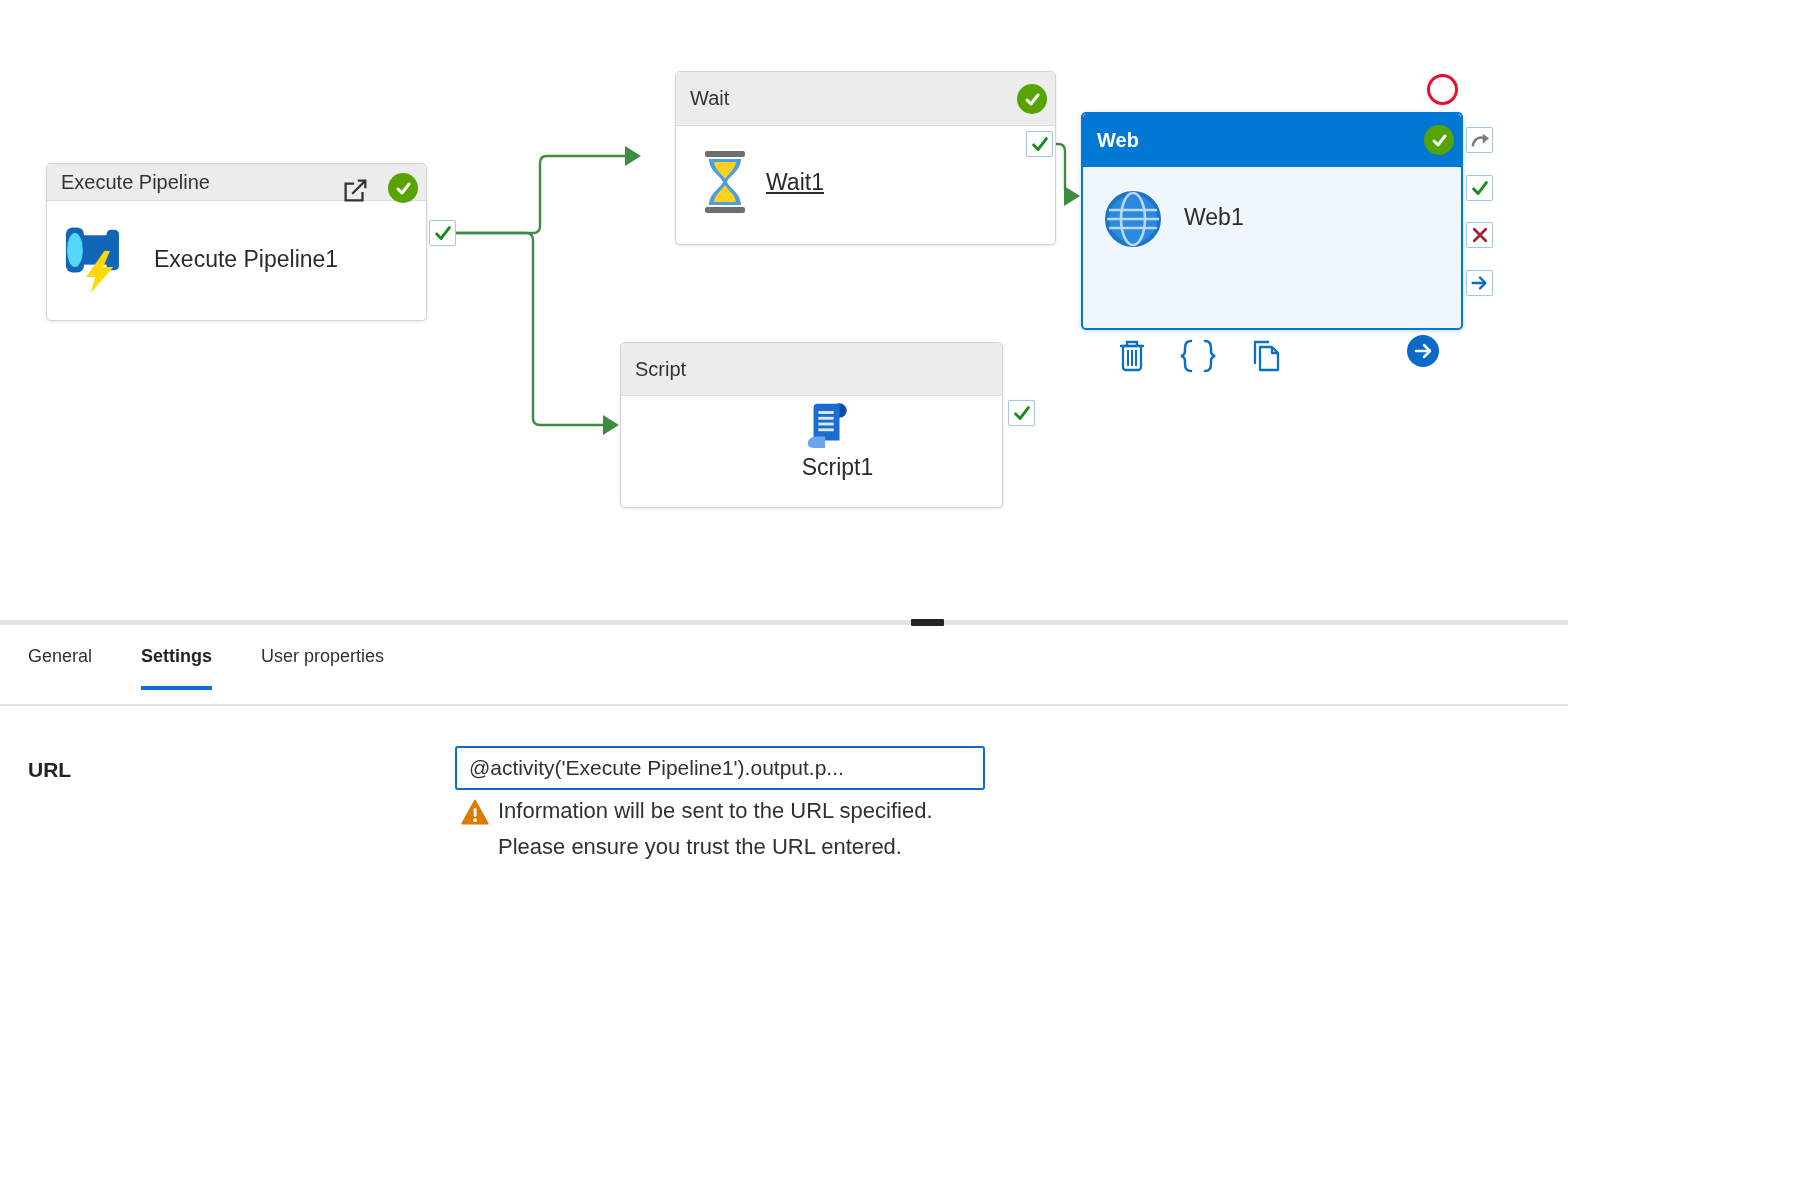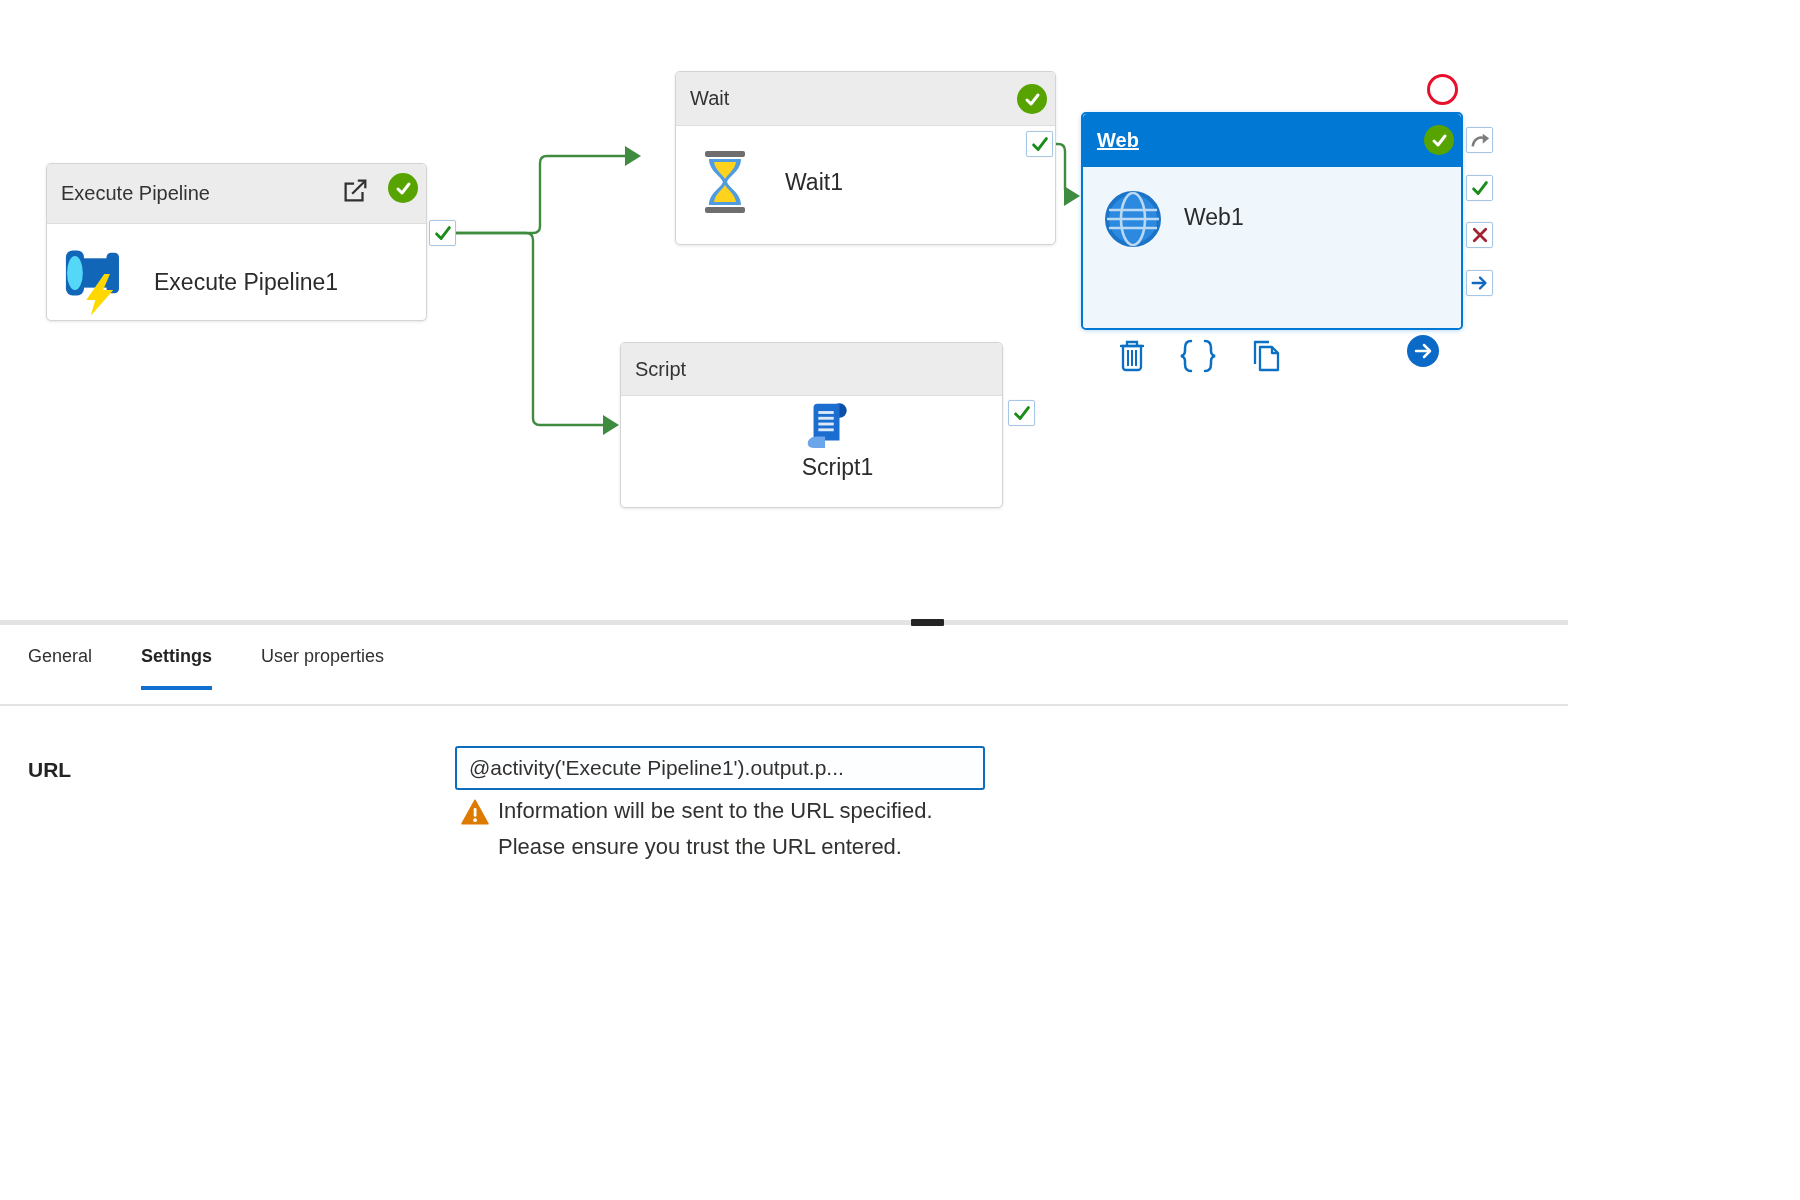--- a/index.html
+++ b/index.html
@@ -16,21 +16,21 @@
   }
   .node-header {
     position:relative; background:#ececec; border-bottom:1px solid #dddddd;
     border-radius:4px 4px 0 0; display:flex; align-items:center;
     padding:0 14px; color:#333; font-size:20px;
   }
   .node-body { position:relative; display:flex; align-items:center; }
   .node-name { font-size:23px; color:#2b2b2b; }
 
   .node.selected { border:2px solid #0078d4; box-shadow:0 1px 4px rgba(0,120,212,.25); }
-  .node.selected .node-header { background:#0078d4; color:#fff; font-weight:600; border-bottom:none;text-decoration:underline; }
+  .node.selected .node-header { background:#0078d4; color:#fff; font-weight:600; border-bottom:none; }
   .node.selected .node-body { background:#eff6fc; }
 
   .badge {
     position:absolute; width:30px; height:30px; border-radius:50%;
     background:#57a300; display:flex; align-items:center; justify-content:center;
   }
 
   .port-box {
     position:absolute; width:27px; height:26px; background:#fff;
     border:1px solid #a5c7e5; border-radius:2px; display:flex;
@@ -86,21 +86,21 @@
       <path d="M1052 144 H1058 Q1065 144 1065 151 V190"></path>
     </g>
     <g fill="#3f8b3f">
       <polygon points="625,146 625,166 641,156"></polygon>
       <polygon points="603,415 603,435 619,425"></polygon>
       <polygon points="1064,186 1064,206 1080,196"></polygon>
     </g>
   </svg>
 
   <div class="node" style="left:46px;top:163px;width:381px;height:158px;">
-    <div class="node-header" style="height:60px;">
+    <div class="node-header" style="height:37px;">
       <span>Execute Pipeline</span>
       <span class="ext-link" style="right:56px;">
         <svg width="30" height="30" viewBox="0 0 32 32" fill="none" stroke="#323130" stroke-width="2.4">
           <path d="M24 17 V26 H6 V8 H15"></path>
           <path d="M13 19 L27 5"></path>
           <path d="M19 5 H27 V13"></path>
         </svg>
       </span>
       <span class="badge" style="right:8px;top:9px;">
         <svg width="17" height="15" viewBox="0 0 17 15">
@@ -130,21 +130,21 @@
       </span>
     </div>
     <div class="node-body" style="height:112px;padding-left:25px;">
       <svg width="48" height="62" viewBox="0 0 48 62">
         <path d="M8 8 H40 C40 20 28 25 26 31 C28 37 40 42 40 54 H8 C8 42 20 37 22 31 C20 25 8 20 8 8 Z" fill="#4f9ce0"></path>
         <path d="M13 11 H35 C34 19 26 24 24 28 C22 24 14 19 13 11 Z" fill="#ffd21e"></path>
         <path d="M24 34 C26 38 34 43 35 51 H13 C14 43 22 38 24 34 Z" fill="#ffd21e"></path>
         <rect x="4" y="0" width="40" height="6" rx="2" fill="#6e6e6e"></rect>
         <rect x="4" y="56" width="40" height="6" rx="2" fill="#6e6e6e"></rect>
       </svg>
-      <span class="node-name" style="margin-left:36px;">Wait1</span>
+      <span class="node-name" style="margin-left:17px;text-decoration:underline;">Wait1</span>
     </div>
   </div>
 
   <div class="node" style="left:620px;top:342px;width:383px;height:166px;">
     <div class="node-header" style="height:53px;">
       <span>Script</span>
     </div>
     <div class="node-body" style="height:111px;padding-left:30px;flex-direction:column;">
       <svg width="50" height="58" viewBox="0 0 52 56">
         <circle cx="39" cy="13" r="7.5" fill="#0b4fa8"></circle>

